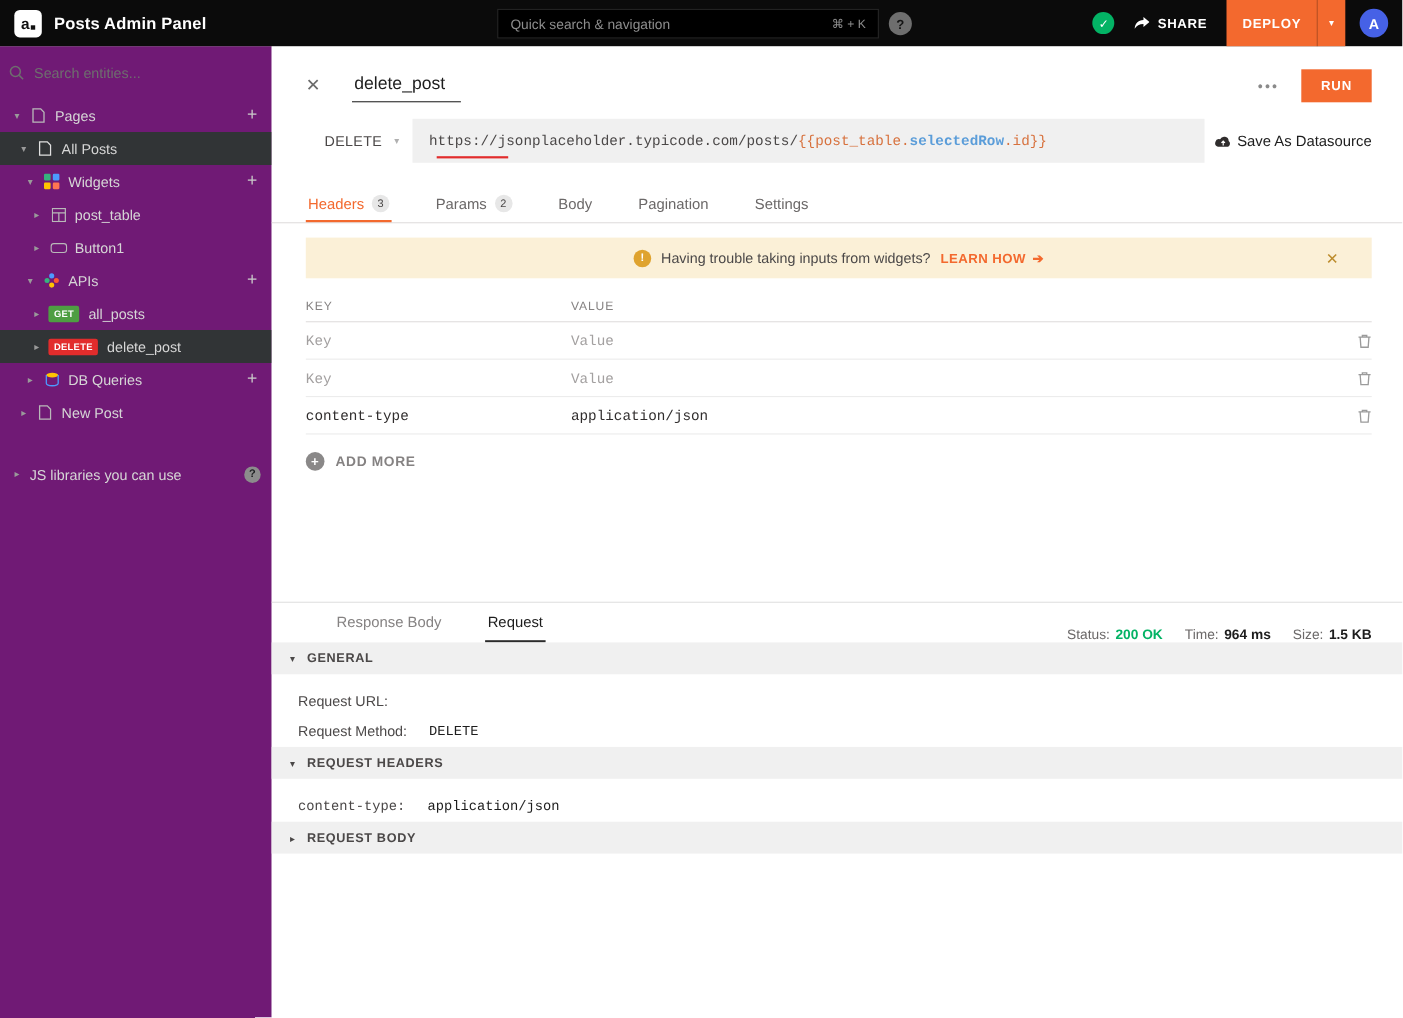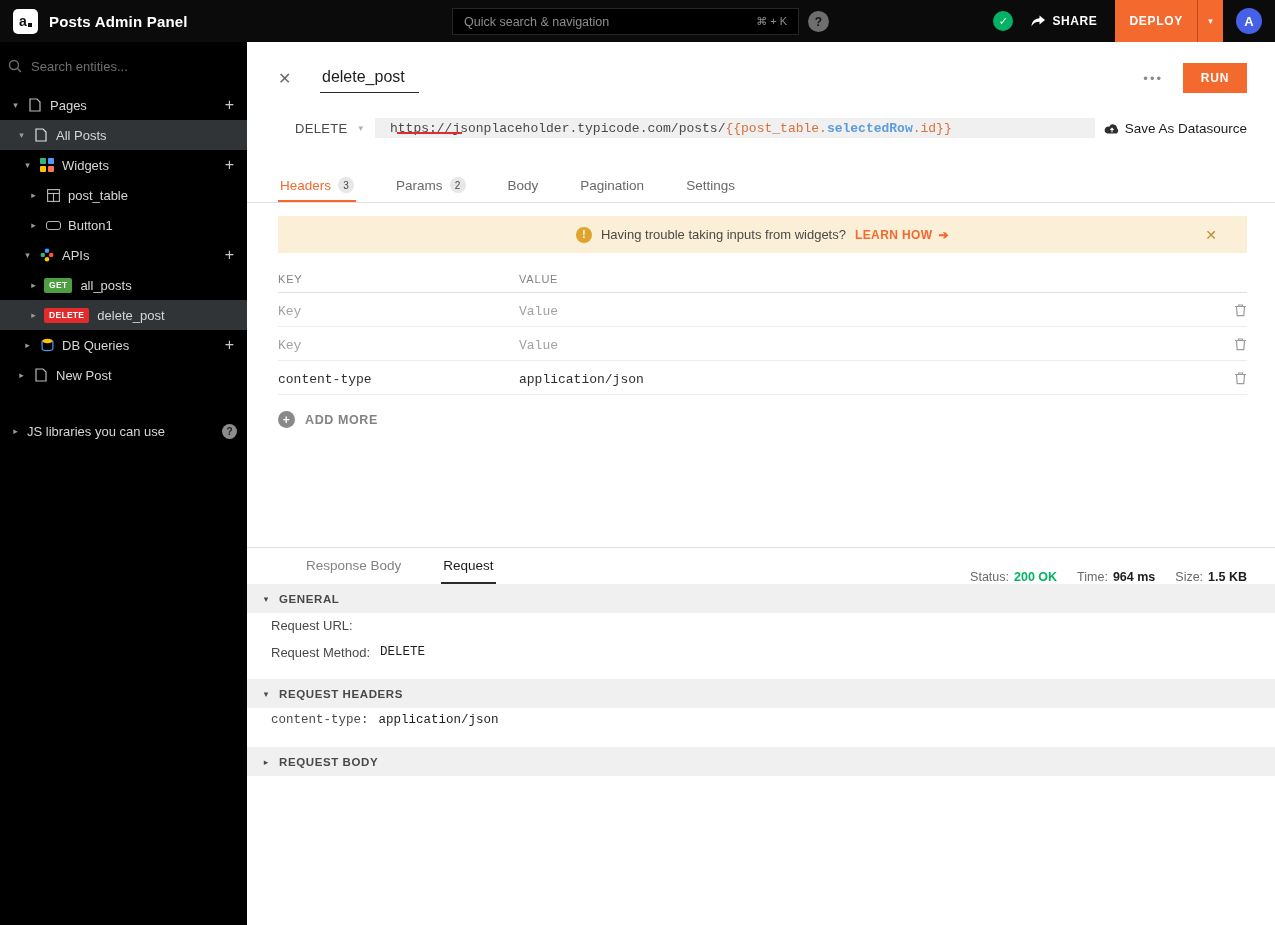--- a/index.html
+++ b/index.html
@@ -26,21 +26,21 @@
   .deploy { height:100%; background:var(--accent,#f3692e); display:flex; align-items:stretch; cursor:pointer; }
   .deploy-label { display:flex; align-items:center; padding:0 14px; color:#fff; font-weight:700; font-size:12px; letter-spacing:.7px; }
   .deploy-caret { width:26px; display:flex; align-items:center; justify-content:center; color:#fff; font-size:9px; border-left:1px solid rgba(0,0,0,.25); }
   .avatar { width:26px; height:26px; border-radius:50%; background:var(--avatar-blue,#4661e6); color:#fff; font-size:13px; font-weight:700;
     display:flex; align-items:center; justify-content:center; margin:0 13px; cursor:pointer; }
 
   
   .body-row { display:flex; height:883px; }
 
   
-  .sidebar { width:247px; background:#000000; flex-shrink:0; display:flex; flex-direction:column; }
+  .sidebar { width:247px; background:#701a75; flex-shrink:0; display:flex; flex-direction:column; }
   .sb-search { height:48px; display:flex; align-items:center; padding:0 12px 0 8px; gap:9px; }
   .sb-search input { background:transparent; border:none; outline:none; color:#bdbdbd; font-size:13px; flex:1; font-family:inherit; }
   .sb-search input::placeholder { color:#6e6e6e; }
   .tree { font-size:13px; color:#d6d6d6; }
   .t-row { height:30px; display:flex; align-items:center; cursor:pointer; padding-right:10px; }
   .t-row.selected { background:#313436; }
   .caret { width:11px; color:#9a9a9a; font-size:9px; text-align:center; flex-shrink:0; }
   .lvl0 { padding-left:10px; } .lvl1 { padding-left:16px; } .lvl2 { padding-left:22px; } .lvl3 { padding-left:28px; }
   .ticon { margin:0 7px 0 6px; display:flex; align-items:center; justify-content:center; width:16px; flex-shrink:0; }
   .t-label { flex:1; white-space:nowrap; overflow:hidden; }
@@ -63,21 +63,21 @@
   .close-x { font-size:16px; color:#6b6b6b; cursor:pointer; width:22px; }
   .api-title { font-size:16px; color:#1d1d1d; margin-left:20px; padding:4px 14px 6px 2px; border-bottom:1.5px solid #2b2b2b; cursor:text; font-weight:500; }
   .dots { margin-left:auto; color:#8a8a8a; font-size:13px; letter-spacing:2px; cursor:pointer; padding:0 20px; }
   .run-btn { width:64px; height:30px; background:var(--accent,#f3692e); color:#fff; border:none; font-weight:700; font-size:12px;
     letter-spacing:.8px; cursor:pointer; font-family:inherit; }
 
   .url-row { margin-top:12px; display:flex; align-items:center; padding:0 28px 0 31px; height:36px; }
   .method-dd { width:97px; height:36px; display:flex; align-items:center; justify-content:space-between; padding:0 12px 0 17px; cursor:pointer; }
   .m-label { font-size:13px; color:#4b4848; letter-spacing:.3px; }
   .dd-caret { color:#b0b0b0; font-size:9px; }
-  .url-field { width:720px; height:20px; background:#f0f0f0; display:flex; align-items:center; padding:0 15px;
+  .url-field { width:720px; height:40px; background:#f0f0f0; display:flex; align-items:center; padding:0 15px;
     font-size:13px; position:relative; cursor:text; white-space:nowrap; overflow:hidden; }
   .url-field::after { content:""; position:absolute; left:22px; bottom:4px; width:65px; height:2px; background:var(--method-red,#e22c2c); }
   .seg-base { color:#4b4848; } .seg-o { color:var(--code-orange,#d7713d); } .seg-b { color:var(--code-blue,#5b9dd9);font-weight:bold; }
   .save-ds { margin-left:auto; display:flex; align-items:center; gap:4px; font-size:13.5px; color:#1d1d1d; cursor:pointer; font-weight:500; }
 
   .tabs-row { margin-top:24px; display:flex; align-items:stretch; height:33px; border-bottom:1px solid #e0dede; padding:0 28px 0 31px; gap:38px; }
   .tab { display:flex; align-items:center; gap:7px; font-size:13.5px; color:#6b6868; cursor:pointer; border-bottom:2px solid transparent; padding:0 2px; }
   .tab.active { color:var(--accent,#f3692e); border-bottom-color:var(--accent,#f3692e); }
   .tab-badge { width:16px; height:16px; border-radius:50%; background:#e7e7e7; color:#4b4848; font-size:10px;
     display:flex; align-items:center; justify-content:center; }
@@ -112,21 +112,21 @@
   .r-tab + .r-tab { margin-left:38px; }
   .r-tab.active { color:#1d1d1d; border-bottom-color:#2b2b2b; font-weight:500; }
   .resp-meta { margin-left:auto; display:flex; align-items:flex-end; gap:20px; font-size:12.5px; color:#6b6868; }
   .meta-pair { display:flex; gap:5px; align-items:center; }
   .meta-val { color:#1d1d1d; font-weight:600; }
   .meta-val.ok { color:var(--status-green,#03b365); }
   .sec-head { height:29px; background:#f0f0f0; display:flex; align-items:center; padding-left:14px; gap:8px; cursor:pointer; }
   .sec-caret { color:#4b4848; font-size:9px; width:10px; text-align:center; }
   .sec-title { font-size:11.5px; font-weight:600; letter-spacing:.6px; color:#4b4848; }
   .sec-body { padding:5px 0 7px; }
-  .req-row { min-height:27px; display:flex; align-items:flex-start; padding-left:24px; font-size:13px; color:#4b4848; gap:10px; }
+  .req-row { min-height:27px; display:flex; align-items:flex-end; padding-left:24px; font-size:13px; color:#4b4848; gap:20px; }
   .req-val { font-family:"Liberation Mono","DejaVu Sans Mono",monospace; font-size:12.5px; color:#1d1d1d; }
   .req-val.underlined { border-bottom:1.5px solid var(--method-red,#e22c2c); padding-bottom:1px; }
 </style>
 </head>
 <body>
 
 <div class="app">
 
   <header class="topbar">
     <div class="app-icon">

